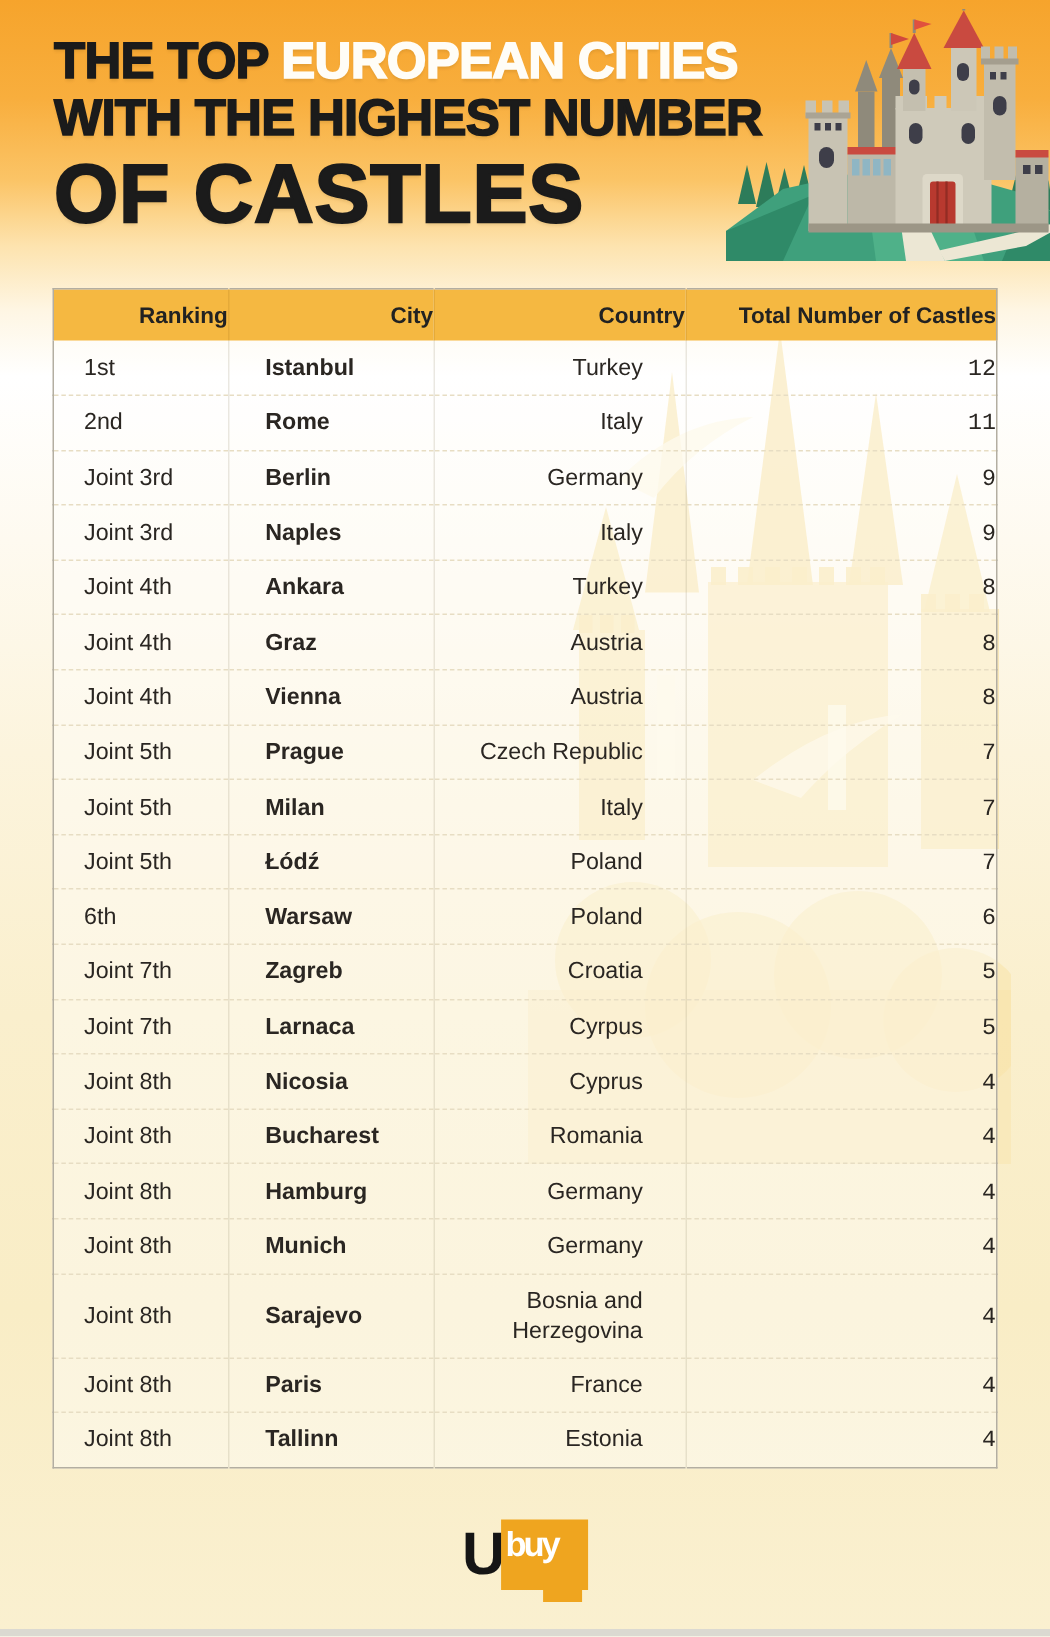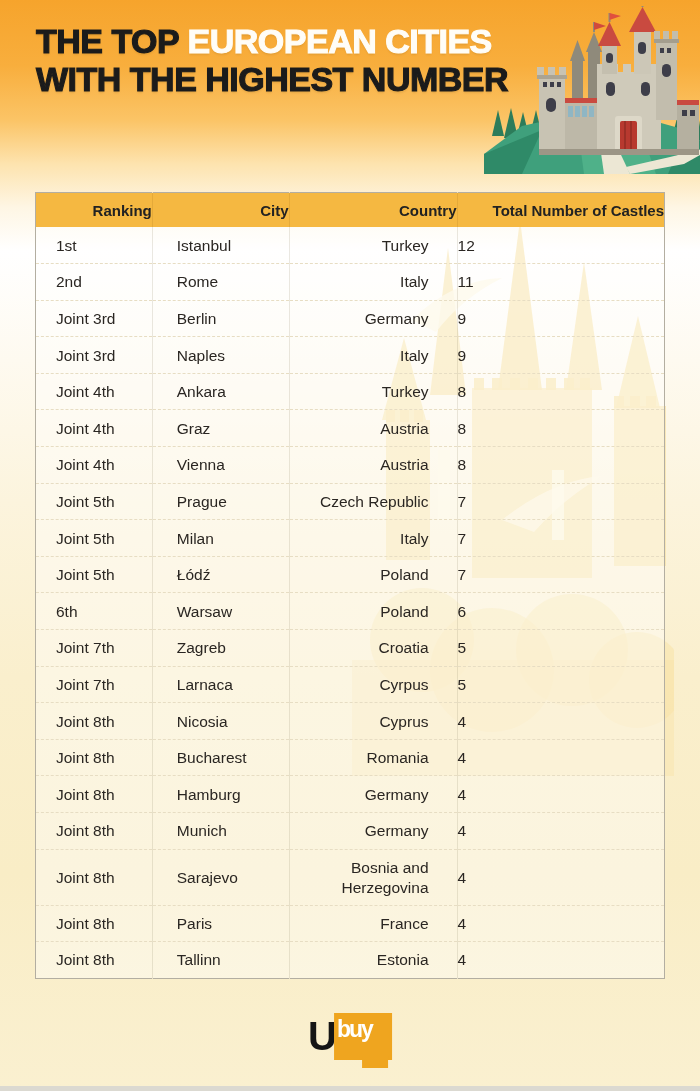--- a/index.html
+++ b/index.html
@@ -44,43 +44,44 @@
   .castle-table thead th:last-child{border-right:none;margin-left:28px;}
   .castle-table tbody tr{height:36.6px;}
   .castle-table tbody td{
     font-size:15.5px;color:#2a2622;line-height:20px;
     border-right:1px solid rgba(150,140,110,0.20);
     padding:8px 0 7px 0;vertical-align:middle;
   }
   .castle-table tbody td:last-child{border-right:none;}
   .castle-table tbody tr + tr td{border-top:1px dashed #e7ddc3;}
   .castle-table td.c0{padding-left:20px;margin-top:13px;}
-  .castle-table td.c1{padding-left:24px;}
+  .castle-table td.c1{padding-left:24px;font-weight:bold;}
   .castle-table td.c2{padding-left:26px;padding-right:28px;text-align:right;}
-  .castle-table td.c3{text-align:left;}
+  .castle-table td.c3{text-align:right;font-family:Liberation Mono, monospace;}
 
   .footer-logo{position:absolute;top:1013px;left:50%;transform:translateX(-50%);
     z-index:3;display:flex;align-items:flex-start;}
   .logo-u{font-size:40px;font-weight:700;color:#151515;line-height:1;
     margin-right:-2px;margin-top:3px;letter-spacing:-1px;}
   .logo-box{position:relative;width:58px;height:47px;background:#efa51f;}
   .logo-tail{position:absolute;right:4px;bottom:-8px;width:26px;height:12px;
     background:#efa51f;}
   .logo-buy{position:absolute;left:3px;top:5px;color:#ffffff;font-size:23px;
     font-weight:700;line-height:1;letter-spacing:-2px;z-index:2;}
 
   .bottom-strip{position:absolute;left:0;bottom:0;width:700px;height:5px;
     background:#dbd9d1;z-index:4;}
 </style>
 </head>
 <body>
 
 <div class="title-block">
   <div class="title-line"><span>THE TOP </span><span class="white">EUROPEAN CITIES</span></div>
   <div class="title-line">WITH THE HIGHEST NUMBER</div>
+  <div class="title-line title-line3">OF CASTLES</div>
 </div>
 
 <svg class="castle-illustration" width="218" height="168" viewBox="0 0 218 168">
 
   <g fill="#2d7c5a">
     <polygon points="8,130 14,104 20,130"></polygon>
       <polygon points="20,132 27,102 34,132"></polygon>
     <polygon points="33,130 39,106 45,130"></polygon>
       <polygon points="45,133 52,104 59,133"></polygon>
     <polygon points="56,135 61,114 66,135"></polygon>

